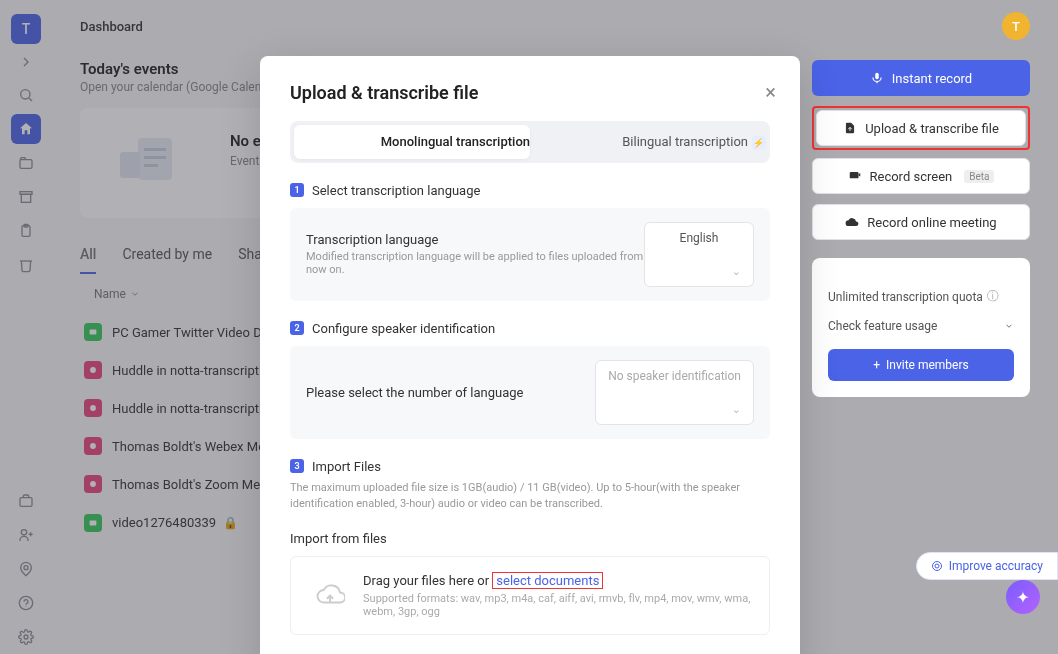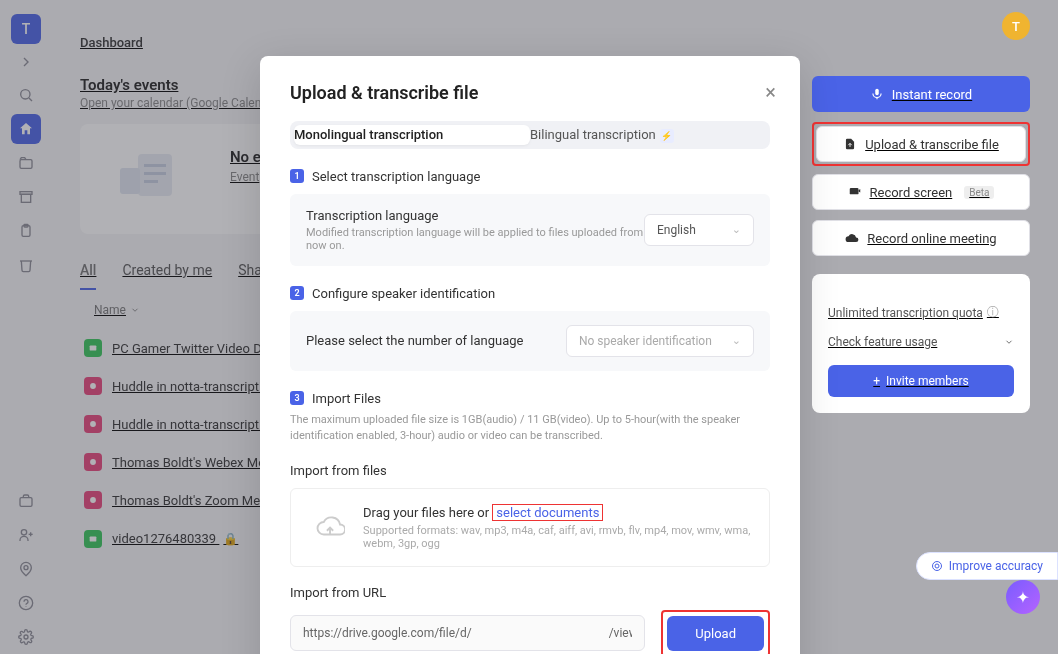--- a/index.html
+++ b/index.html
@@ -10,21 +10,21 @@
 
 .rail { position: absolute; left: 0; top: 0; width: 52px; height: 100%; background: #f5f5f7; display: flex; flex-direction: column; align-items: center; padding-top: 14px; z-index: 1; }
 .rail-logo { width: 30px; height: 30px; background: #4a63e7; border-radius: 6px; display: flex; align-items: center; justify-content: center; color: #fff; font-size: 14px; font-weight: 500; margin-bottom: 8px; }
 .rail-btn { width: 30px; height: 30px; border-radius: 6px; display: flex; align-items: center; justify-content: center; color: #8a8a94; margin: 2px 0; cursor: pointer; }
 .rail-btn.active { background: #4a63e7; color: #fff; }
 .rail-spacer { flex: 1; }
 .rail svg { width: 16px; height: 16px; }
 .rail-chevron { width: 20px; height: 20px; display:flex; align-items:center; justify-content:center; color:#8a8a94; margin-bottom:6px;}
 
 
-.main { position: absolute; left: 52px; top: 0; right: 0; bottom: 0; padding: 16px 28px; text-decoration: underline; }
+.main { position: absolute; left: 52px; top: 0; right: 0; bottom: 0; padding: 0 28px; }
 .topbar { height: 52px; display: flex; align-items: center; }
 .topbar-title { font-size: 13px; color: #333; font-weight: 500; }
 .avatar { width: 28px; height: 28px; border-radius: 50%; background: #f0b430; color: #fff; display: flex; align-items: center; justify-content: center; font-size: 13px; font-weight: 500; position: absolute; right: 28px; top: 12px; z-index: 6; }
 
 .content-row { display: flex; gap: 24px; }
 .left-col { flex: 1; min-width: 0; }
 .right-col { width: 218px; flex-shrink: 0; z-index: 6; position: relative; }
 
 .today-head { margin-top: 8px; }
 .today-title { font-size: 15px; font-weight: 600; color: #222; }
@@ -66,32 +66,32 @@
 .biz-line { font-size: 12px; color: #555; margin-top: 14px; display: flex; align-items: center; }
 .biz-line .sp { flex: 1; }
 .biz-q { color: #aaa; margin-left: 4px; font-size: 12px; }
 .invite-btn { width: 100%; height: 32px; background: #4a63e7; color: #fff; border-radius: 6px; font-size: 12px; display: flex; align-items: center; justify-content: center; gap: 6px; margin-top: 16px; cursor: pointer; }
 
 
 .modal { position: absolute; left: 260px; top: 56px; width: 540px; background: #fff; border-radius: 8px; z-index: 10; padding: 26px 30px 30px 30px; box-shadow: 0 10px 40px rgba(0,0,0,0.15); }
 .modal-title { font-size: 18px; font-weight: 600; color: #222; }
 .modal-close { position: absolute; right: 24px; top: 24px; font-size: 20px; color: #888; cursor: pointer; }
 .seg { display: flex; background: #f0f1f5; border-radius: 8px; padding: 4px; margin-top: 18px; }
-.seg-btn { flex: 1; text-align: left; padding: 2px 0; font-size: 13px; border-radius: 6px; cursor: pointer; color: #555; }
+.seg-btn { flex: 1; text-align: right; padding: 9px 0; font-size: 13px; border-radius: 6px; cursor: pointer; color: #555; }
 .seg-btn.active { background: #fff; color: #222; font-weight: 500; box-shadow: 0 1px 3px rgba(0,0,0,0.06); }
 .seg-bolt { display:inline-flex; width:14px; height:14px; background:#e8ecff; border-radius:3px; align-items:center; justify-content:center; color:#4a63e7; font-size:9px; margin-left:4px; vertical-align: middle;}
 
 .step { margin-top: 20px; }
 .step-head { font-size: 13px; color: #333; display: flex; align-items: center; gap: 8px; }
 .step-num { width: 14px; height: 14px; background: #4a63e7; color: #fff; font-size: 9px; border-radius: 3px; display: flex; align-items: center; justify-content: center; font-weight: 600; }
 .step-body { background: #f7f8fa; border-radius: 6px; padding: 14px 16px; margin-top: 10px; display: flex; align-items: center; }
 .step-label { font-size: 13px; color: #333; }
 .step-sub { font-size: 11px; color: #999; margin-top: 3px; }
 .step-left { flex: 1; }
-.select-box { background: #fff; border: 1px solid #e3e3e9; border-radius: 6px; padding: 8px 12px; font-size: 12px; color: #555; display: flex; align-items: center; gap: 20px; min-width: 110px; cursor: pointer; }
+.select-box { background: #fff; border: 1px solid #e3e3e9; border-radius: 6px; padding: 8px 12px; font-size: 12px; color: #555; display: flex; align-items: center; gap: 20px; min-width: 110px; cursor: pointer; flex-direction: column; }
 .select-box.placeholder { color: #aaa; min-width: 150px; }
 .select-box .chev { color: #bbb; font-size: 11px; margin-left: auto; }
 
 .step-note { font-size: 11px; color: #999; margin-top: 6px; line-height: 1.5; }
 .sub-label { font-size: 13px; color: #333; margin-top: 18px; }
 
 .dropzone { border: 1px solid #eee; border-radius: 6px; padding: 16px; margin-top: 10px; display: flex; gap: 18px; align-items: center; }
 .drop-icon { width: 36px; height: 36px; color: #ccc; margin-left: 8px; }
 .drop-text { font-size: 13px; color: #333; }
 .drop-text a { color: #4a63e7; text-decoration: none; }

